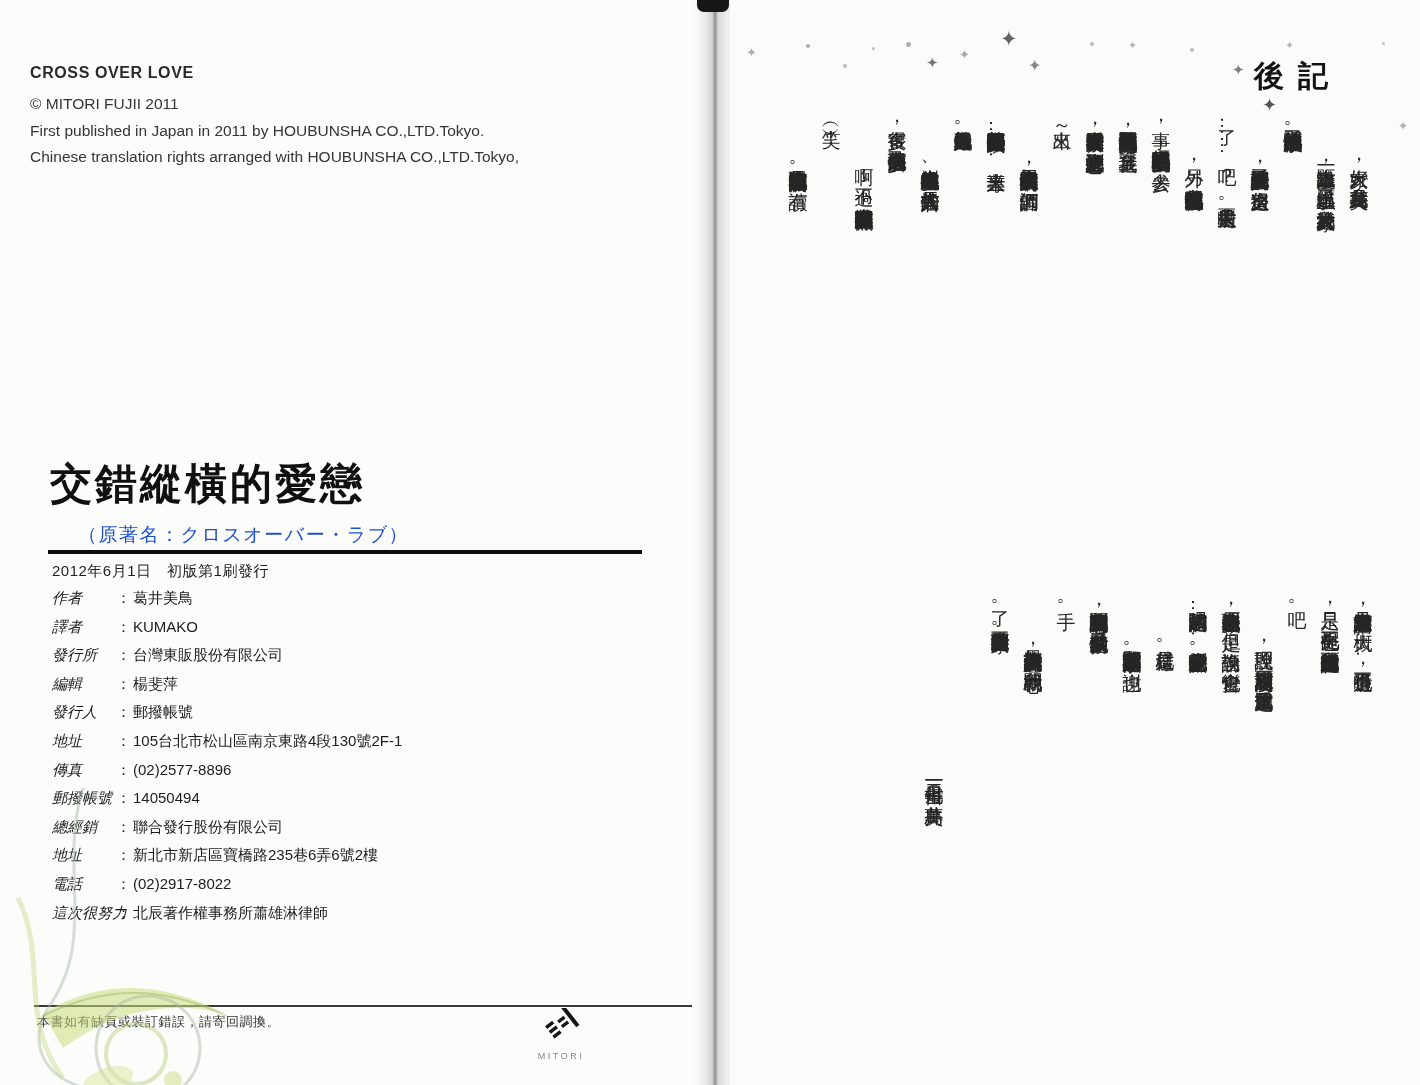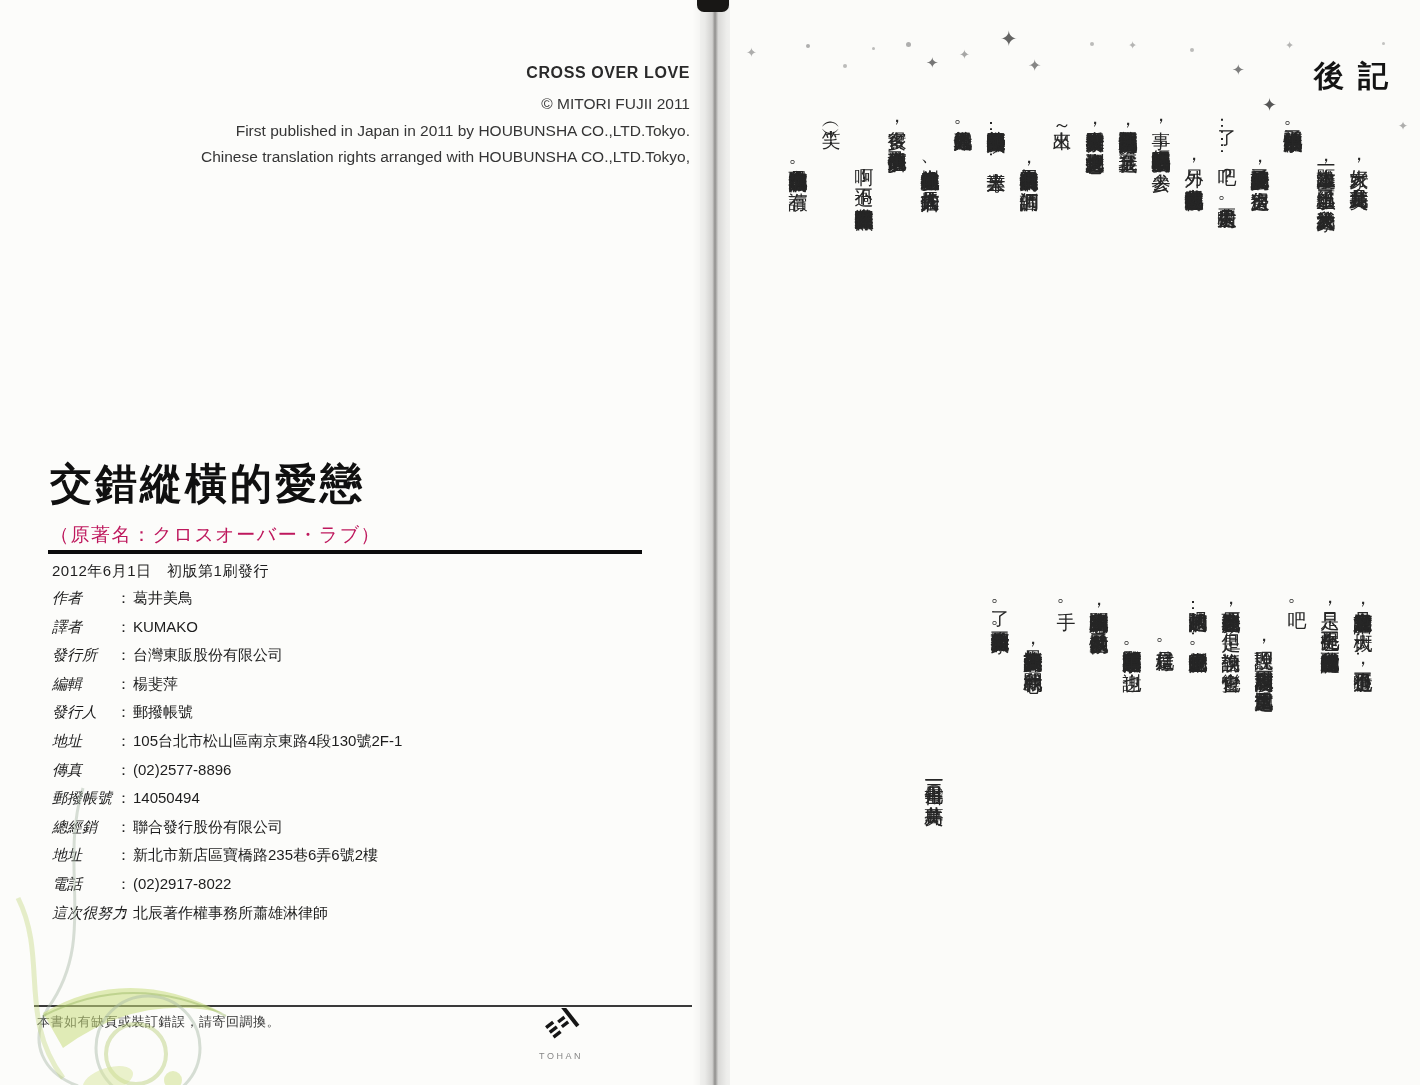--- a/index.html
+++ b/index.html
@@ -13,48 +13,48 @@
 
   
   .gutter { position:absolute; left:692px; top:0; width:46px; height:1085px;
     background:linear-gradient(90deg, rgba(0,0,0,0) 0%, rgba(0,0,0,0.05) 28%,
       rgba(60,58,55,0.20) 44%, rgba(40,38,36,0.50) 50%, rgba(60,58,55,0.16) 57%,
       rgba(0,0,0,0.04) 75%, rgba(0,0,0,0) 100%); }
   .gutter-cap { position:absolute; left:697px; top:0; width:32px; height:12px;
     background:#181715; border-radius:0 0 7px 7px; }
 
   
-  .eng-header { position:absolute; left:30px; top:64px; width:660px; text-align:right; color:#353535; }
+  .eng-header { position:absolute; left:30px; top:64px; width:660px; text-align:left; color:#353535; }
   .eng-title { font-size:16px; font-weight:bold; letter-spacing:0.6px; color:#2a2a2a; margin-bottom:9px; }
   .eng-line { font-size:15.5px; line-height:26.5px; }
 
   .title-block { position:absolute; left:50px; top:456px; color:#101010; }
   .book-title { font-size:42px; font-weight:800; letter-spacing:3px; }
-  .orig-title { font-size:19px; letter-spacing:1.5px; margin-top:10px; color:#be185d; }
+  .orig-title { font-size:19px; letter-spacing:1.5px; margin-top:10px; color:#1d4ed8;margin-left:28px; }
 
   .rule-heavy { position:absolute; left:48px; top:550px; width:594px; height:4px; background:#0c0c0c; }
   .edition-line { position:absolute; left:52px; top:562px; font-size:15px; color:#1f1f1f; letter-spacing:0.5px; }
 
   .details { position:absolute; left:52px; top:589px; }
   .row { height:28.6px; font-size:15px; color:#1d1d1d; white-space:nowrap; }
   .lbl { display:inline-block; width:63px; text-align:justify; vertical-align:top;font-style:italic; }
   .lbl::after { content:""; display:inline-block; width:100%; }
   .lbl.wide { width:auto; }
   .colon { padding:0 2px 0 1px; }
 
   .rule-thin { position:absolute; left:34px; top:1005px; width:658px; height:2px; background:#3a3a3a; }
   .return-note { position:absolute; left:37px; top:1013px; font-size:13px; color:#333; letter-spacing:0.5px; }
 
   .tohan { position:absolute; left:526px; top:1008px; width:70px; text-align:center; }
   .tohan-label { font-size:9px; letter-spacing:2.5px; color:#868686; margin-top:1px; }
 
   .watermark { position:absolute; left:-12px; top:758px; pointer-events:none; }
 
   
-  .afterword-title { position:absolute; left:1314px; top:56px; font-size:30px; font-weight:700;
+  .afterword-title { position:absolute; left:1254px; top:56px; font-size:30px; font-weight:700;
     letter-spacing:14px; color:#141414; white-space:nowrap; }
 
   .vband { position:absolute; writing-mode:vertical-rl; text-orientation:mixed;
     white-space:pre-line; font-size:19px; line-height:33px; color:#262626; letter-spacing:0.2px; }
   .band1 { right:44px; top:116px; height:470px; }
   .band2 { right:40px; top:597px; height:464px; }
 
   .sparkle { position:absolute; color:#6f6f6f; line-height:1; }
   .dot { position:absolute; background:#7c7c7c; border-radius:50%; }
 </style>
@@ -102,21 +102,21 @@
       <svg width="40" height="38" viewBox="0 0 40 38">
         <g fill="#151515" transform="rotate(-38 20 16)">
           <rect x="6" y="8" width="9" height="3.4"></rect>
           <rect x="6" y="14" width="9" height="3.4"></rect>
           <rect x="6" y="20" width="9" height="3.4"></rect>
           <rect x="19" y="11" width="8" height="3.4"></rect>
           <rect x="19" y="17" width="8" height="3.4"></rect>
           <rect x="30" y="2" width="4" height="26"></rect>
         </g>
       </svg>
-      <div class="tohan-label">TOHAN</div>
+      <div class="tohan-label">MITORI</div>
     </div>
 
     <svg class="watermark" width="320" height="330" viewBox="0 0 320 330">
       <path d="M95 30 C70 110 110 180 60 250 C40 285 55 315 90 328" fill="none" stroke="#a9b9a6" stroke-width="3" opacity="0.45"></path>
       <path d="M30 140 C60 200 30 260 75 320" fill="none" stroke="#c3d67e" stroke-width="5" opacity="0.4"></path>
       <path d="M55 255 Q140 205 235 255 Q150 235 75 290 Z" fill="#c9dd7d" opacity="0.55"></path>
       <path d="M55 258 Q145 212 238 258" fill="none" stroke="#8fae54" stroke-width="2" opacity="0.4"></path>
       <circle cx="160" cy="290" r="52" fill="none" stroke="#a6b7a4" stroke-width="3" opacity="0.45"></circle>
       <circle cx="148" cy="296" r="30" fill="none" stroke="#bed284" stroke-width="4" opacity="0.5"></circle>
       <ellipse cx="120" cy="322" rx="26" ry="12" fill="#d7e69b" opacity="0.5" transform="rotate(-18 120 322)"></ellipse>

